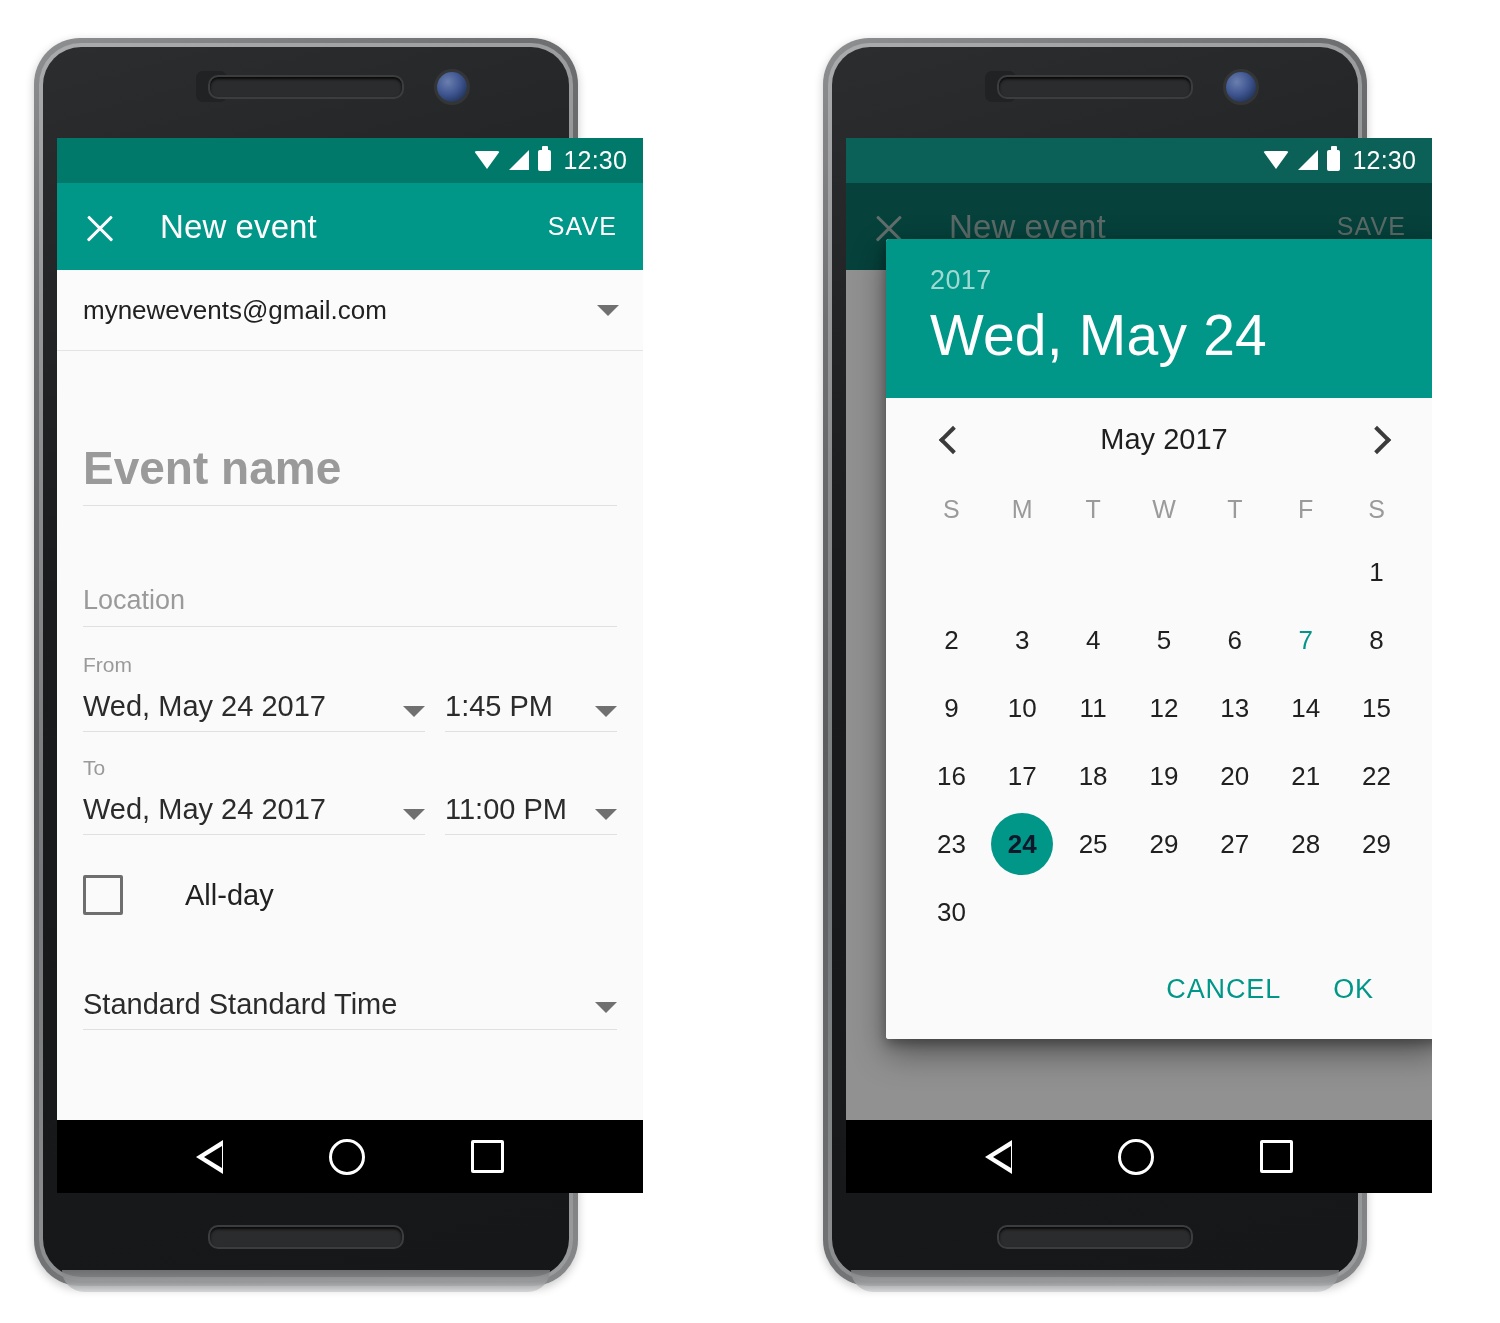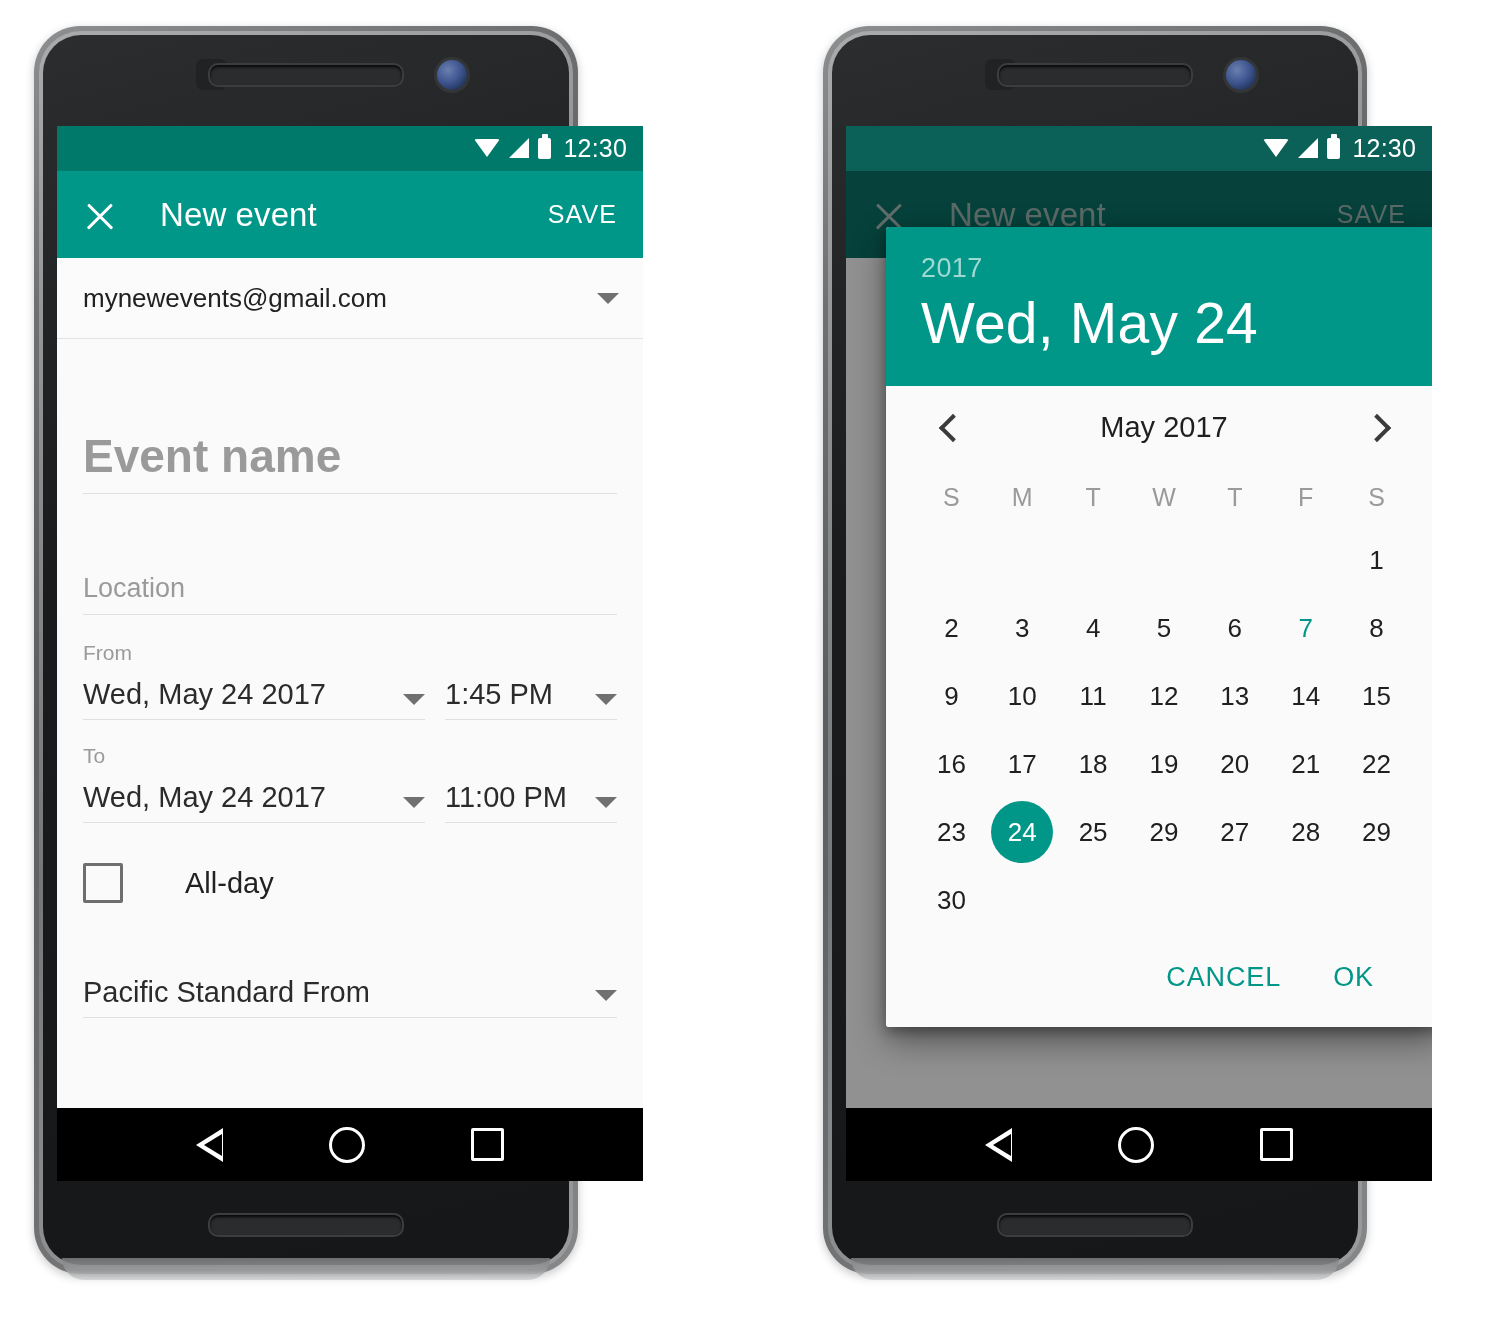--- a/index.html
+++ b/index.html
@@ -7,21 +7,21 @@
     width:1500px;height:1323px;
     background:#ffffff;
     font-family:"Liberation Sans", sans-serif;
     overflow:hidden;
     position:relative;
   }
 
   
   .phone{
     position:absolute;
-    top:26px;
+    top:38px;
     width:544px;height:1248px;
   }
   .phone.left{left:34px;}
   .phone.right{left:823px;}
 
   .phone-outer{
     position:absolute;inset:0;
     border-radius:46px;
     background:linear-gradient(150deg,#8d8f90 0%,#6e7071 18%,#5b5d5e 45%,#6a6c6d 72%,#86888a 100%);
     box-shadow:0 3px 10px rgba(0,0,0,.22);
@@ -260,21 +260,21 @@
     position:absolute;
     top:101px;left:40px;
     width:556px;
     background:#fafafa;
     border-radius:3px;
     box-shadow:0 14px 34px rgba(0,0,0,.42), 0 5px 12px rgba(0,0,0,.3);
     overflow:hidden;
   }
   .dlg-head{
     background:#009688;
-    padding:26px 0 30px 35px;
+    padding:26px 0 30px 44px;
   }
   .dlg-year{color:#9fd9d2;font-size:27px;letter-spacing:.4px;}
   .dlg-date{color:#fff;font-size:57px;margin-top:6px;letter-spacing:.2px;}
 
   .dlg-body{background:#fafafa;padding:0 30px 0;}
   .monthnav{
     height:82px;display:flex;align-items:center;justify-content:space-between;
     padding:0 18px;
   }
   .chev{
@@ -297,21 +297,21 @@
   .cal td{
     height:68px;text-align:center;font-size:26px;color:#202020;
     padding:0;
   }
   .cal td .cell{
     width:100%;height:68px;display:flex;align-items:center;justify-content:center;cursor:pointer;
   }
   .cal td.today .cell{color:#009688;}
   .cal td .cell.sel{
     width:62px;height:62px;border-radius:50%;
-    background:#009688;color:#ffffff;margin:0 auto;
+    background:#009688;color:#0f172a;margin:0 auto;font-weight:bold;
   }
   .cal td.empty .cell{cursor:default;}
 
   .dlg-actions{
     display:flex;justify-content:flex-end;align-items:center;
     gap:52px;
     padding:28px 38px 34px 0;
   }
   .dlg-btn{
     color:#009688;font-size:27px;letter-spacing:.9px;cursor:pointer;
@@ -385,21 +385,21 @@
           <span class="caret"></span>
         </div>
       </div>
 
       <div class="allday">
         <div class="chk"></div>
         <div class="lab">All-day</div>
       </div>
 
       <div class="tz">
-        <span class="v">Pacific Standard From</span>
+        <span class="v">Standard Standard Time</span>
         <span class="caret"></span>
       </div>
 
       <div class="navbar">
         <div class="nav-back"></div>
         <div class="nav-home"></div>
         <div class="nav-recent"></div>
       </div>
 
     </div>

